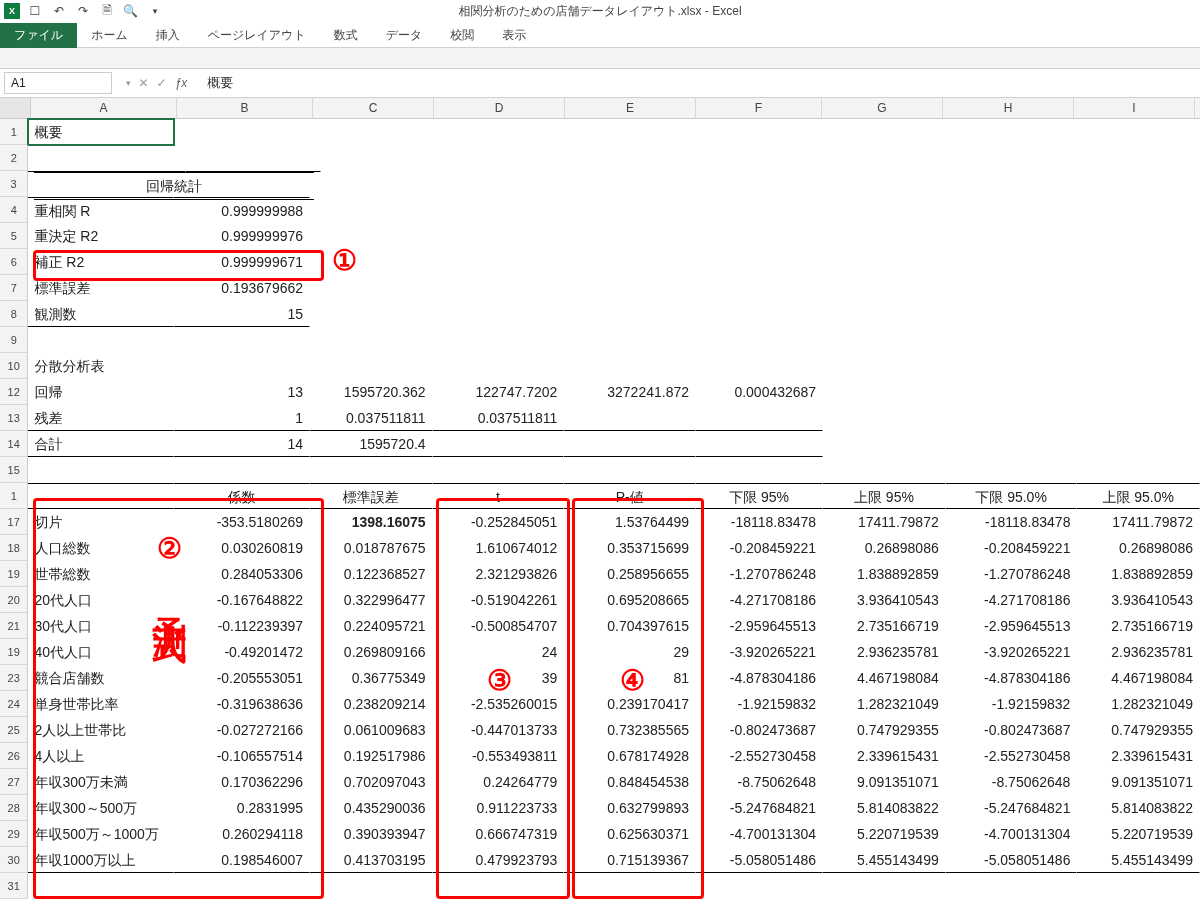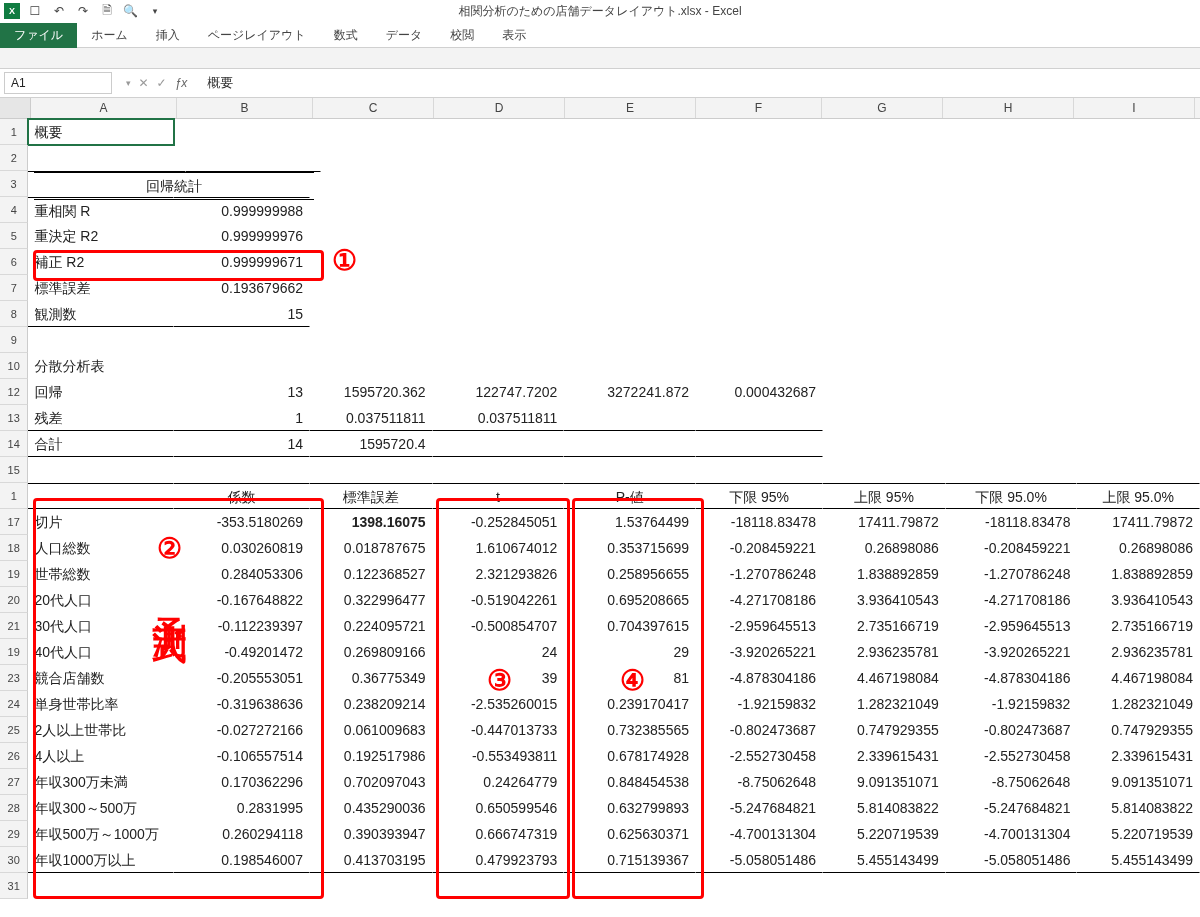--- a/index.html
+++ b/index.html
@@ -405,21 +405,21 @@
         <div class="cell r" style="width: 125px;">-8.75062648</div>
         <div class="cell r" style="width: 120px;">9.091351071</div>
         <div class="cell r" style="width: 130px;">-8.75062648</div>
         <div class="cell r" style="width: 120px;">9.091351071</div>
       </div>
       <div class="grid-row">
         <div class="rowhead">28</div>
         <div class="cell" style="width: 145px;">年収300～500万</div>
         <div class="cell r" style="width: 135px;">0.2831995</div>
         <div class="cell r" style="width: 120px;">0.435290036</div>
-        <div class="cell r" style="width: 130px;">0.650599546</div>
+        <div class="cell r" style="width: 130px;">0.911223733</div>
         <div class="cell r" style="width: 130px;">0.632799893</div>
         <div class="cell r" style="width: 125px;">-5.247684821</div>
         <div class="cell r" style="width: 120px;">5.814083822</div>
         <div class="cell r" style="width: 130px;">-5.247684821</div>
         <div class="cell r" style="width: 120px;">5.814083822</div>
       </div>
       <div class="grid-row">
         <div class="rowhead">29</div>
         <div class="cell" style="width: 145px;">年収500万～1000万</div>
         <div class="cell r" style="width: 135px;">0.260294118</div>

